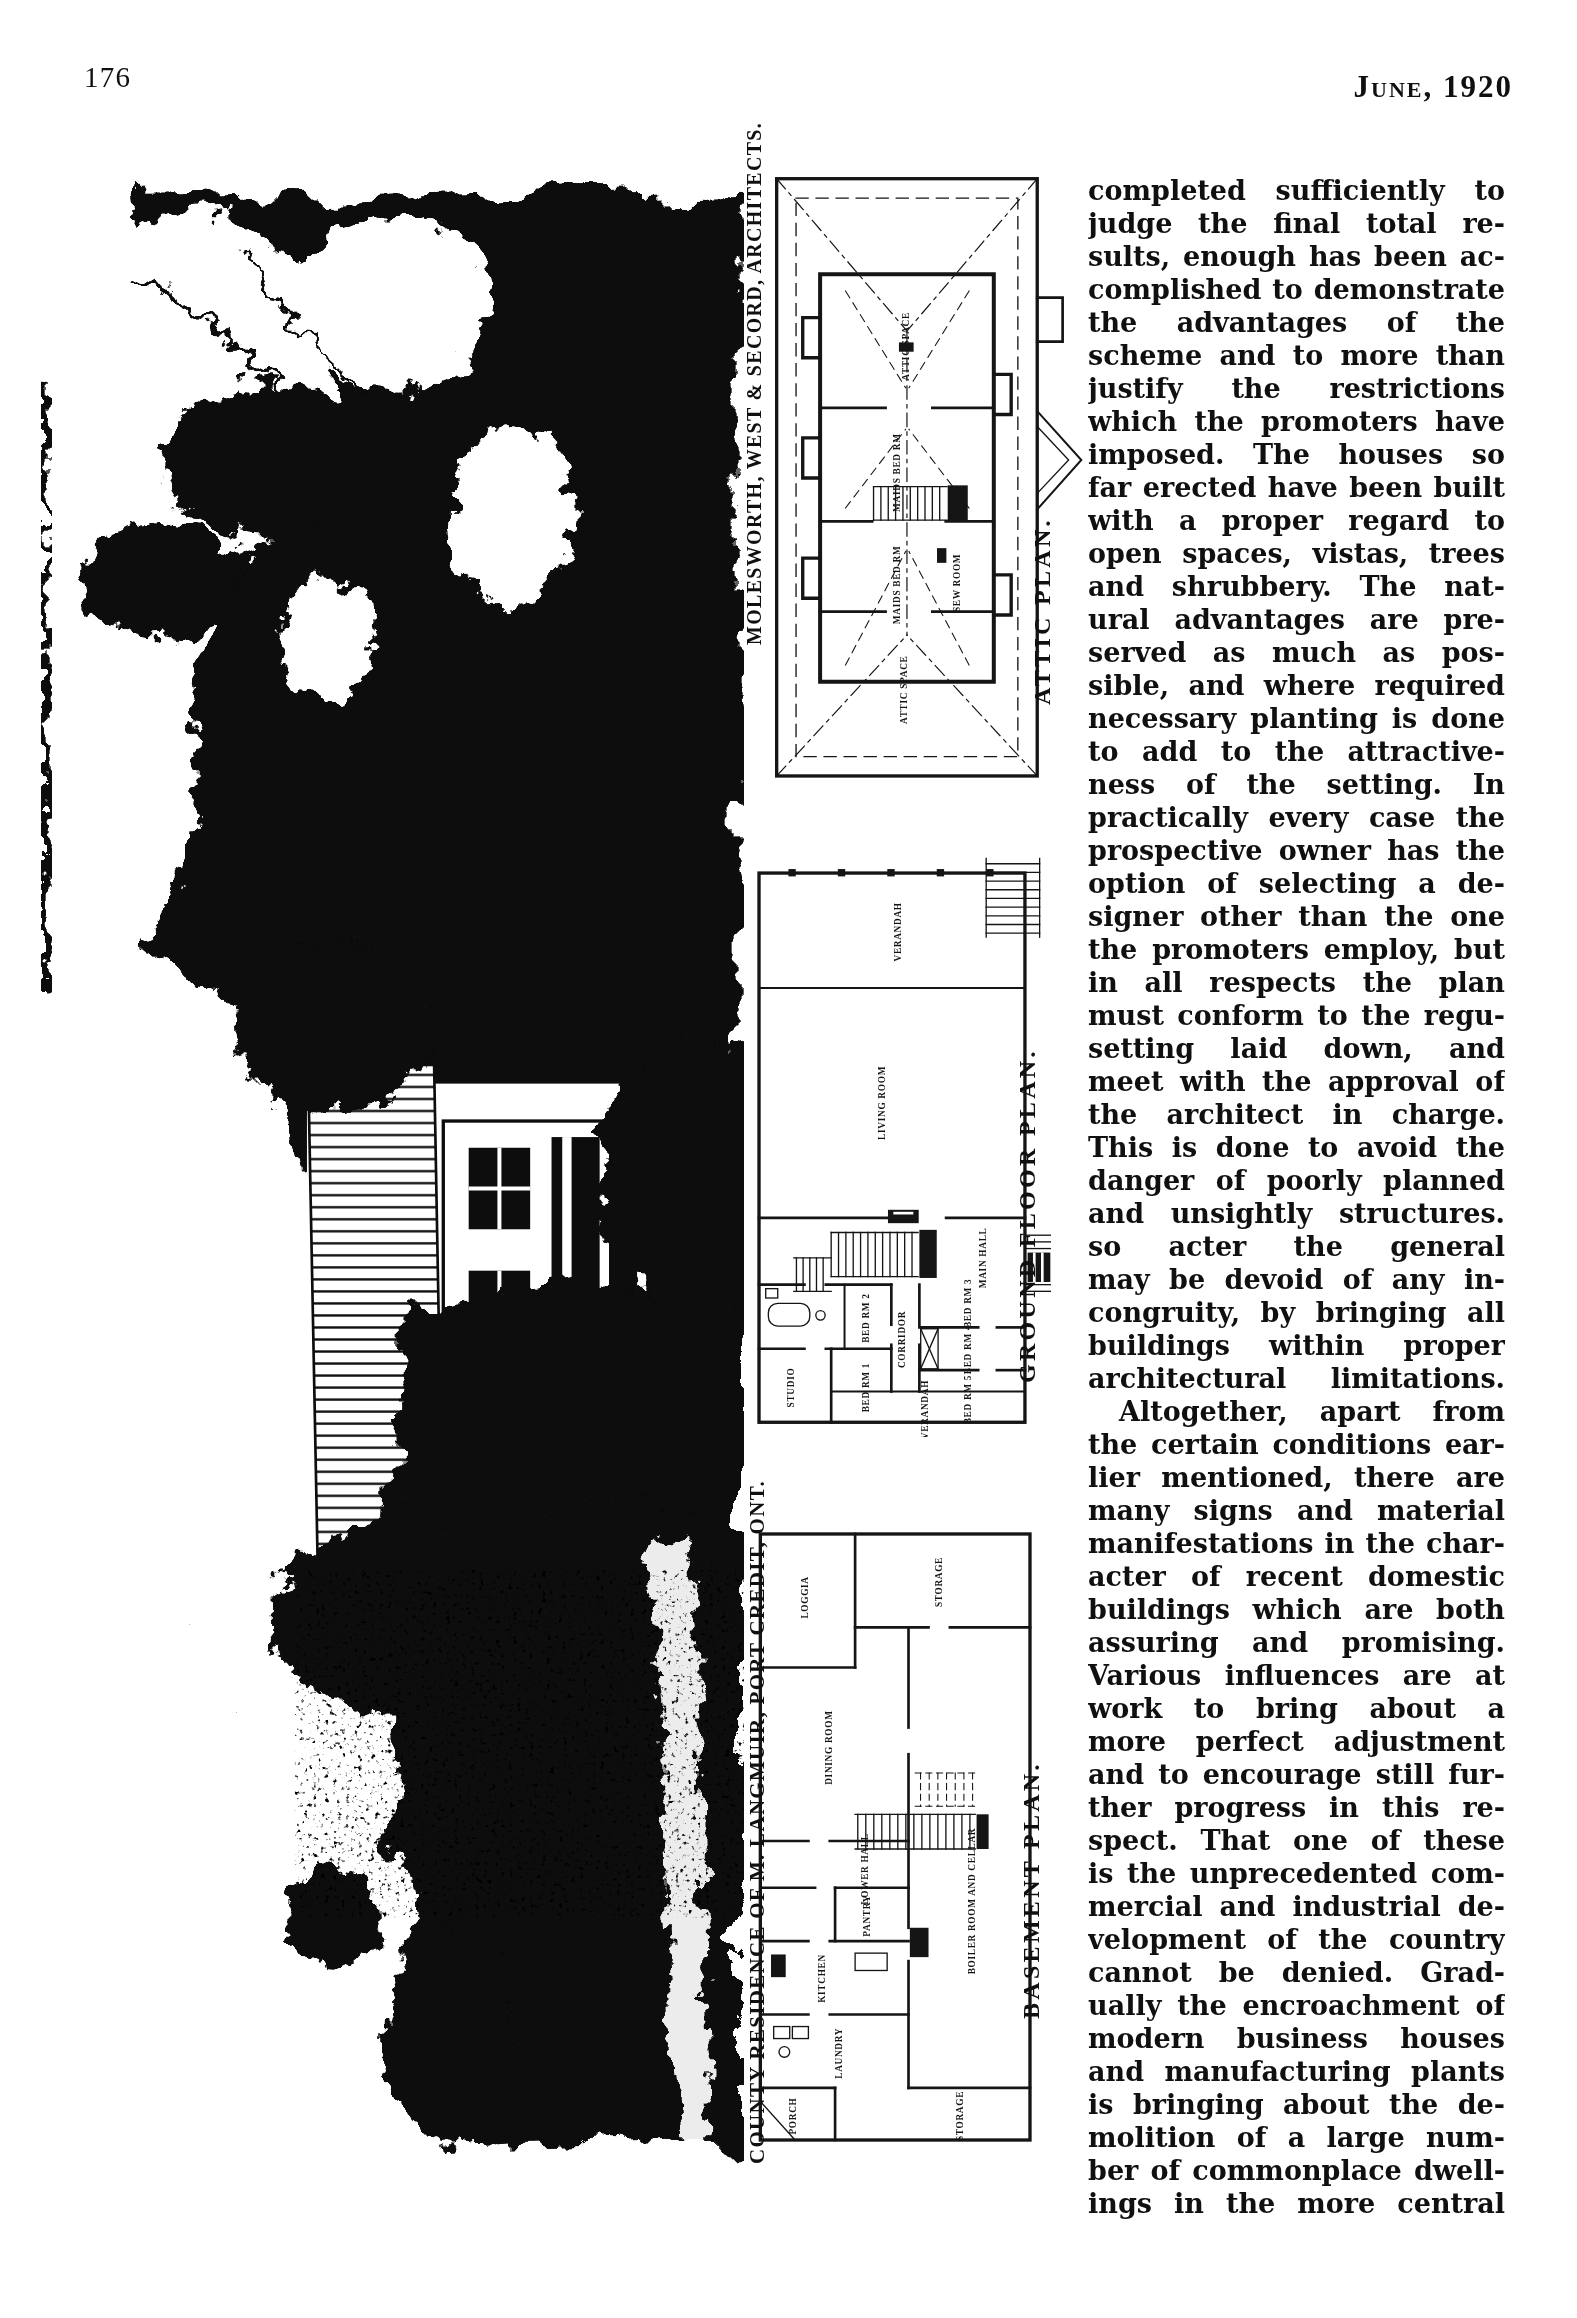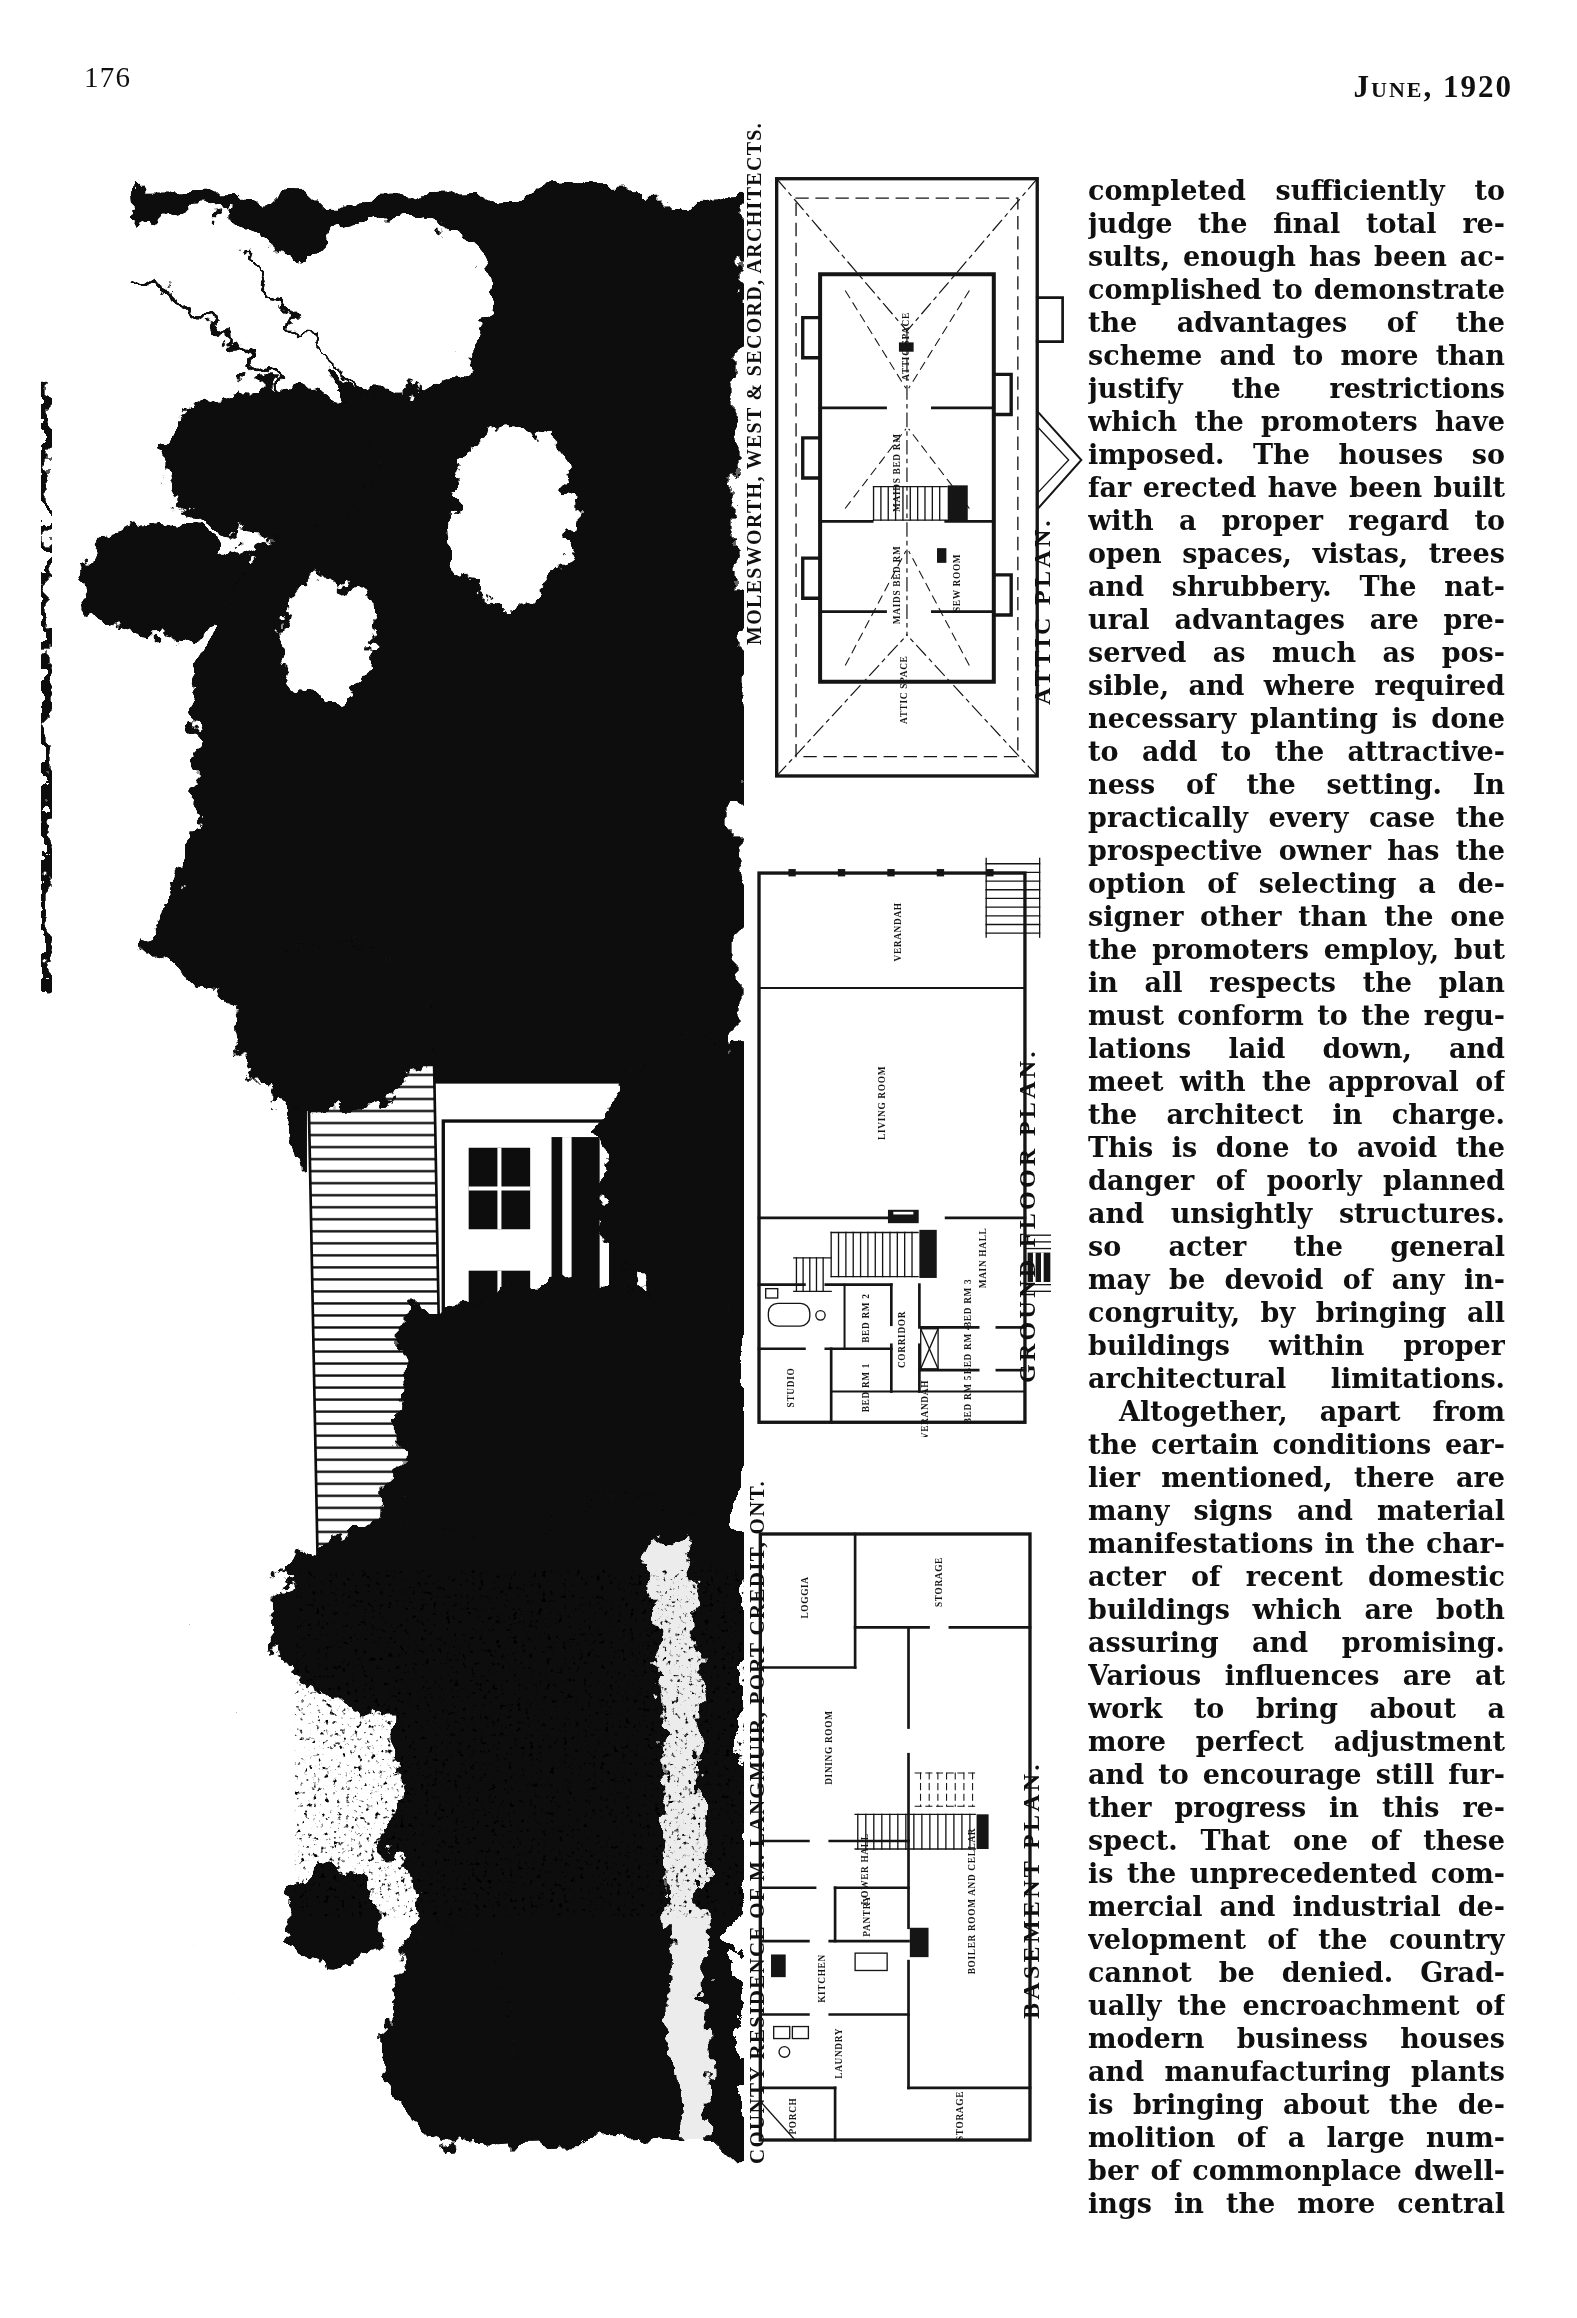--- a/index.html
+++ b/index.html
@@ -420,21 +420,21 @@
       <div class="tline">necessary planting is done</div>
       <div class="tline">to add to the attractive-</div>
       <div class="tline">ness of the setting. In</div>
       <div class="tline">practically every case the</div>
       <div class="tline">prospective owner has the</div>
       <div class="tline">option of selecting a de-</div>
       <div class="tline">signer other than the one</div>
       <div class="tline">the promoters employ, but</div>
       <div class="tline">in all respects the plan</div>
       <div class="tline">must conform to the regu-</div>
-      <div class="tline">lations laid down, and</div>
+      <div class="tline">setting laid down, and</div>
       <div class="tline">meet with the approval of</div>
       <div class="tline">the architect in charge.</div>
       <div class="tline">This is done to avoid the</div>
       <div class="tline">danger of poorly planned</div>
       <div class="tline">and unsightly structures.</div>
       <div class="tline">so acter the general scheme</div>
       <div class="tline">may be devoid of any in-</div>
       <div class="tline">congruity, by bringing all</div>
       <div class="tline">buildings within proper</div>
       <div class="tline">architectural limitations.</div>

